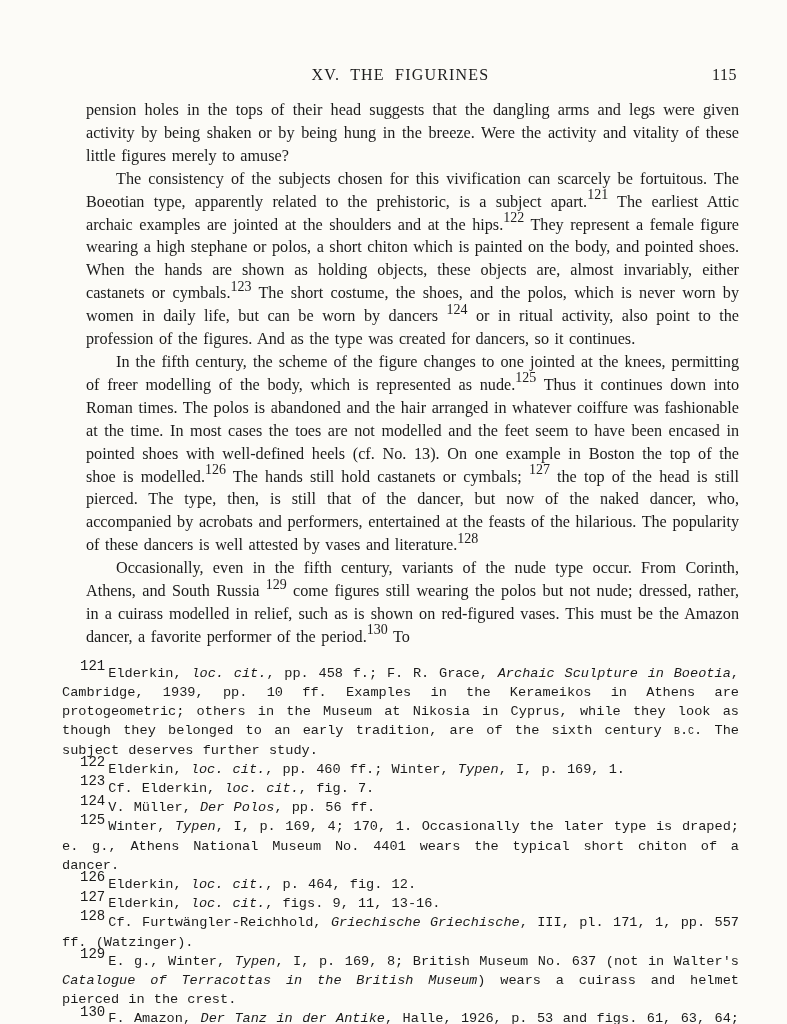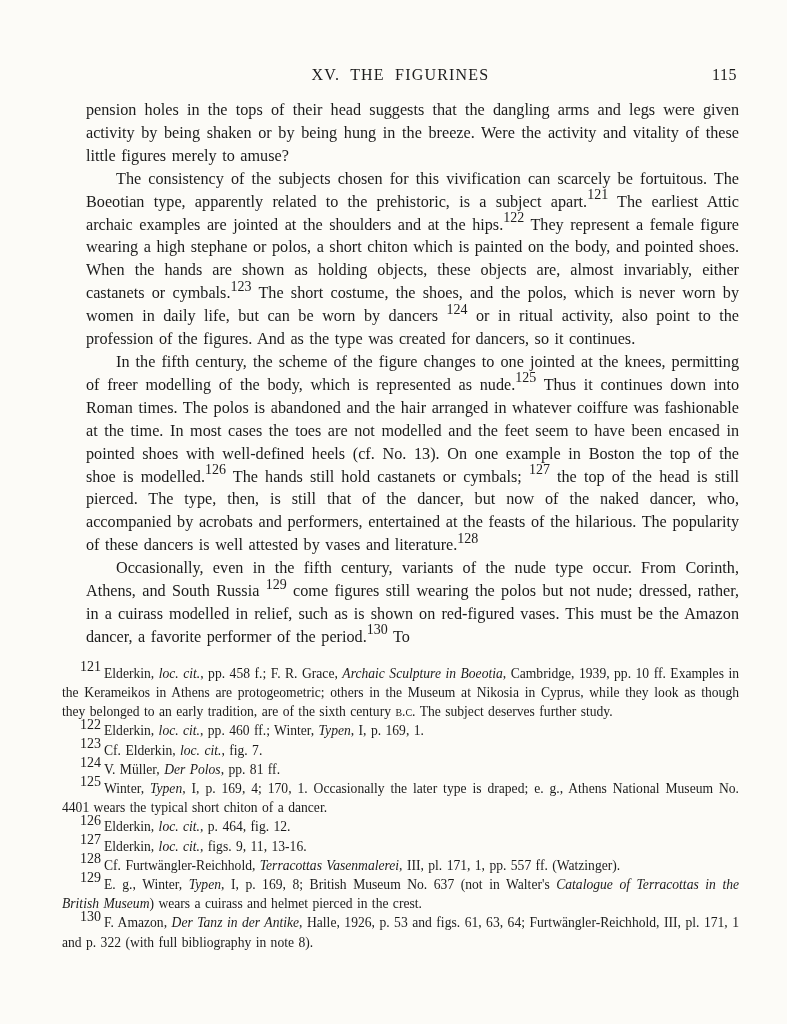--- a/index.html
+++ b/index.html
@@ -52,21 +52,21 @@
     vertical-align: super;
     letter-spacing: 0;
   }
   .footnotes {
     margin-top: 15px;
     font-size: 13.6px;
     line-height: 19.2px;
     text-align: justify;
     word-spacing: 1px;
   }
-  .footnote { margin: 0; text-indent: 18px; }
+  .footnote { margin: 0; text-indent: 18px; font-family: Liberation Mono, monospace; }
   .footnote sup.fnref { margin-right: 3px; }
   .sc { font-variant: small-caps; }
 </style>
 </head>
 <body>
 
 <div class="page">
   <div class="running-header">
     <span class="section-title">XV. THE FIGURINES</span>
     <span class="page-number">115</span>
@@ -76,21 +76,21 @@
       <p class="para"><span>pension holes in the tops of their head suggests that the dangling arms and legs were given activity by being shaken or by being hung in the breeze.  Were the activity and vitality of these little figures merely to amuse?</span></p>
       <p class="para indent"><span>The consistency of the subjects chosen for this vivification can scarcely be fortuitous.  The Boeotian type, apparently related to the prehistoric, is a subject apart.</span><sup class="fnref">121</sup><span> The earliest Attic archaic examples are jointed at the shoulders and at the hips.</span><sup class="fnref">122</sup><span> They represent a female figure wearing a high stephane or polos, a short chiton which is painted on the body, and pointed shoes.  When the hands are shown as holding objects, these objects are, almost invariably, either castanets or cymbals.</span><sup class="fnref">123</sup><span>  The short costume, the shoes, and the polos, which is never worn by women in daily life, but can be worn by dancers </span><sup class="fnref">124</sup><span> or in ritual activity, also point to the profession of the figures.  And as the type was created for dancers, so it continues.</span></p>
       <p class="para indent"><span>In the fifth century, the scheme of the figure changes to one jointed at the knees, permitting of freer modelling of the body, which is represented as nude.</span><sup class="fnref">125</sup><span>  Thus it continues down into Roman times.  The polos is abandoned and the hair arranged in whatever coiffure was fashionable at the time.  In most cases the toes are not modelled and the feet seem to have been encased in pointed shoes with well-defined heels (cf. No. 13).  On one example in Boston the top of the shoe is modelled.</span><sup class="fnref">126</sup><span>  The hands still hold castanets or cymbals; </span><sup class="fnref">127</sup><span> the top of the head is still pierced.  The type, then, is still that of the dancer, but now of the naked dancer, who, accompanied by acrobats and performers, entertained at the feasts of the hilarious.  The popularity of these dancers is well attested by vases and literature.</span><sup class="fnref">128</sup></p>
       <p class="para indent"><span>Occasionally, even in the fifth century, variants of the nude type occur.  From Corinth, Athens, and South Russia </span><sup class="fnref">129</sup><span> come figures still wearing the polos but not nude; dressed, rather, in a cuirass modelled in relief, such as is shown on red-figured vases.  This must be the Amazon dancer, a favorite performer of the period.</span><sup class="fnref">130</sup><span>  To</span></p>
     </div>
 
   <div class="footnotes">
       <p class="footnote"><sup class="fnref">121</sup><span>Elderkin, </span><i>loc. cit.</i><span>, pp. 458 f.; F. R. Grace, </span><i>Archaic Sculpture in Boeotia</i><span>, Cambridge, 1939, pp. 10 ff.  Examples in the Kerameikos in Athens are protogeometric; others in the Museum at Nikosia in Cyprus, while they look as though they belonged to an early tradition, are of the sixth century </span><span class="sc">b.c.</span><span>  The subject deserves further study.</span></p>
       <p class="footnote"><sup class="fnref">122</sup><span>Elderkin, </span><i>loc. cit.</i><span>, pp. 460 ff.; Winter, </span><i>Typen</i><span>, I, p. 169, 1.</span></p>
       <p class="footnote"><sup class="fnref">123</sup><span>Cf. Elderkin, </span><i>loc. cit.</i><span>, fig. 7.</span></p>
-      <p class="footnote"><sup class="fnref">124</sup><span>V. Müller, </span><i>Der Polos</i><span>, pp. 81 ff.</span></p>
+      <p class="footnote"><sup class="fnref">124</sup><span>V. Müller, </span><i>Der Polos</i><span>, pp. 56 ff.</span></p>
       <p class="footnote"><sup class="fnref">125</sup><span>Winter, </span><i>Typen</i><span>, I, p. 169, 4; 170, 1.  Occasionally the later type is draped; e. g., Athens National Museum No. 4401 wears the typical short chiton of a dancer.</span></p>
       <p class="footnote"><sup class="fnref">126</sup><span>Elderkin, </span><i>loc. cit.</i><span>, p. 464, fig. 12.</span></p>
       <p class="footnote"><sup class="fnref">127</sup><span>Elderkin, </span><i>loc. cit.</i><span>, figs. 9, 11, 13-16.</span></p>
-      <p class="footnote"><sup class="fnref">128</sup><span>Cf. Furtwängler-Reichhold, </span><i>Terracottas Vasenmalerei</i><span>, III, pl. 171, 1, pp. 557 ff.  (Watzinger).</span></p>
+      <p class="footnote"><sup class="fnref">128</sup><span>Cf. Furtwängler-Reichhold, </span><i>Griechische Griechische</i><span>, III, pl. 171, 1, pp. 557 ff.  (Watzinger).</span></p>
       <p class="footnote"><sup class="fnref">129</sup><span>E. g., Winter, </span><i>Typen</i><span>, I, p. 169, 8; British Museum No. 637 (not in Walter's </span><i>Catalogue of Terracottas in the British Museum</i><span>) wears a cuirass and helmet pierced in the crest.</span></p>
       <p class="footnote"><sup class="fnref">130</sup><span>F. Amazon, </span><i>Der Tanz in der Antike</i><span>, Halle, 1926, p. 53 and figs. 61, 63, 64; Furtwängler-Reichhold, III, pl. 171, 1 and p. 322 (with full bibliography in note 8).</span></p>
     </div>
 </div>
 
 </body></html>

